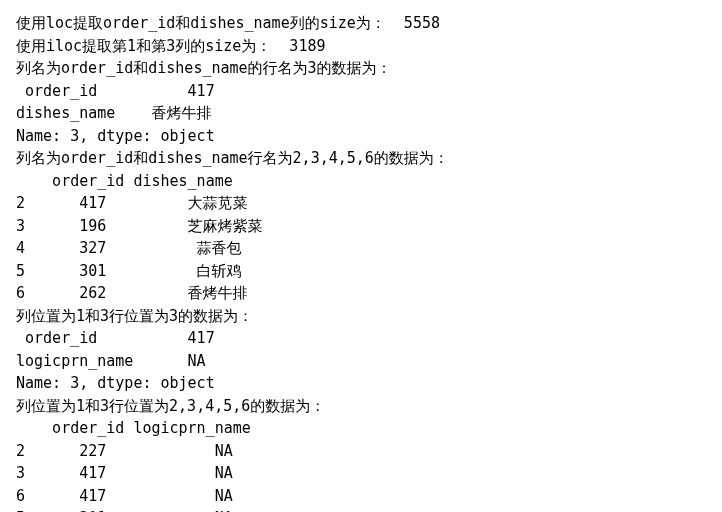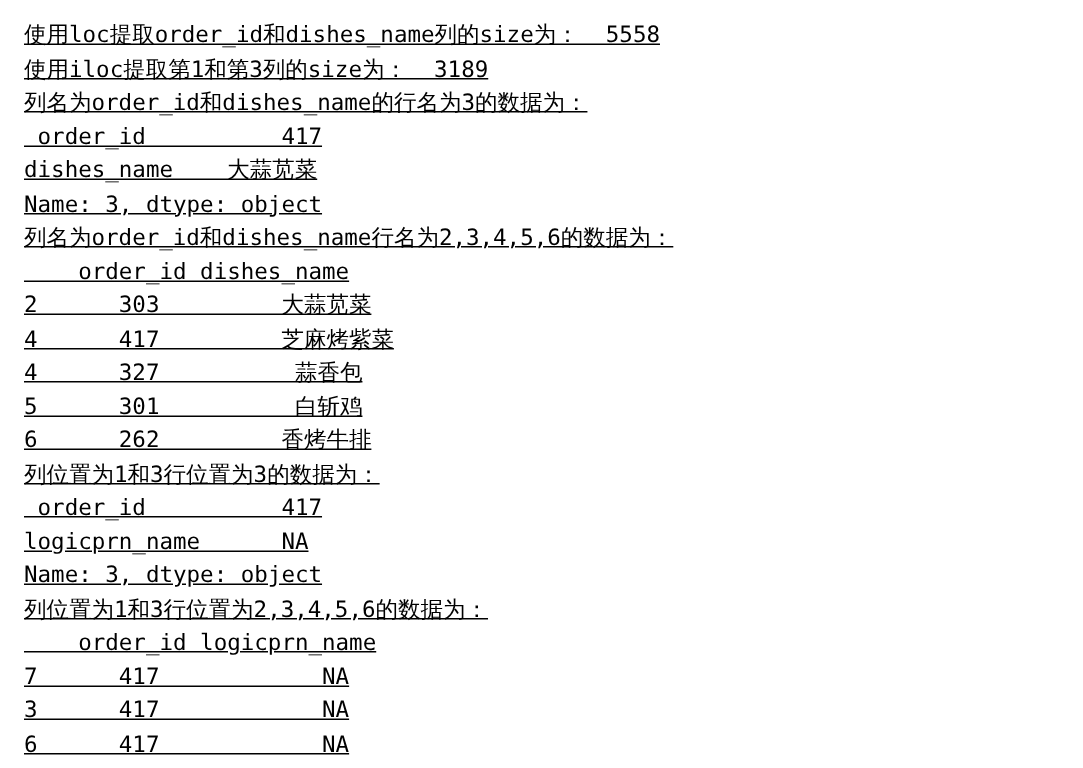--- a/index.html
+++ b/index.html
@@ -10,41 +10,40 @@
       line-height: 1.5;
       color: #000;
       background: #fff;
       width: 722px;
       box-sizing: border-box;
       position: relative;
     }
     .line {
       white-space: pre;
       font-family: "Microsoft YaHei", "SimSun", monospace;
-      text-decoration: underline;
     }
   </style>
 </head>
 <body>
 
 <div class="line">使用loc提取order_id和dishes_name列的size为：  5558</div>
 <div class="line">使用iloc提取第1和第3列的size为：  3189</div>
 <div class="line">列名为order_id和dishes_name的行名为3的数据为：</div>
 <div class="line"> order_id          417</div>
-<div class="line">dishes_name    大蒜苋菜</div>
+<div class="line">dishes_name    香烤牛排</div>
 <div class="line">Name: 3, dtype: object</div>
 <div class="line">列名为order_id和dishes_name行名为2,3,4,5,6的数据为：</div>
 <div class="line">    order_id dishes_name</div>
-<div class="line">2      303         大蒜苋菜</div>
-<div class="line">4      417         芝麻烤紫菜</div>
+<div class="line">2      417         大蒜苋菜</div>
+<div class="line">3      196         芝麻烤紫菜</div>
 <div class="line">4      327          蒜香包</div>
 <div class="line">5      301          白斩鸡</div>
 <div class="line">6      262         香烤牛排</div>
 <div class="line">列位置为1和3行位置为3的数据为：</div>
 <div class="line"> order_id          417</div>
 <div class="line">logicprn_name      NA</div>
 <div class="line">Name: 3, dtype: object</div>
 <div class="line">列位置为1和3行位置为2,3,4,5,6的数据为：</div>
 <div class="line">    order_id logicprn_name</div>
-<div class="line">7      417            NA</div>
+<div class="line">2      227            NA</div>
 <div class="line">3      417            NA</div>
 <div class="line">6      417            NA</div>
 <div class="line">5      301            NA</div>
 
 </body></html>

